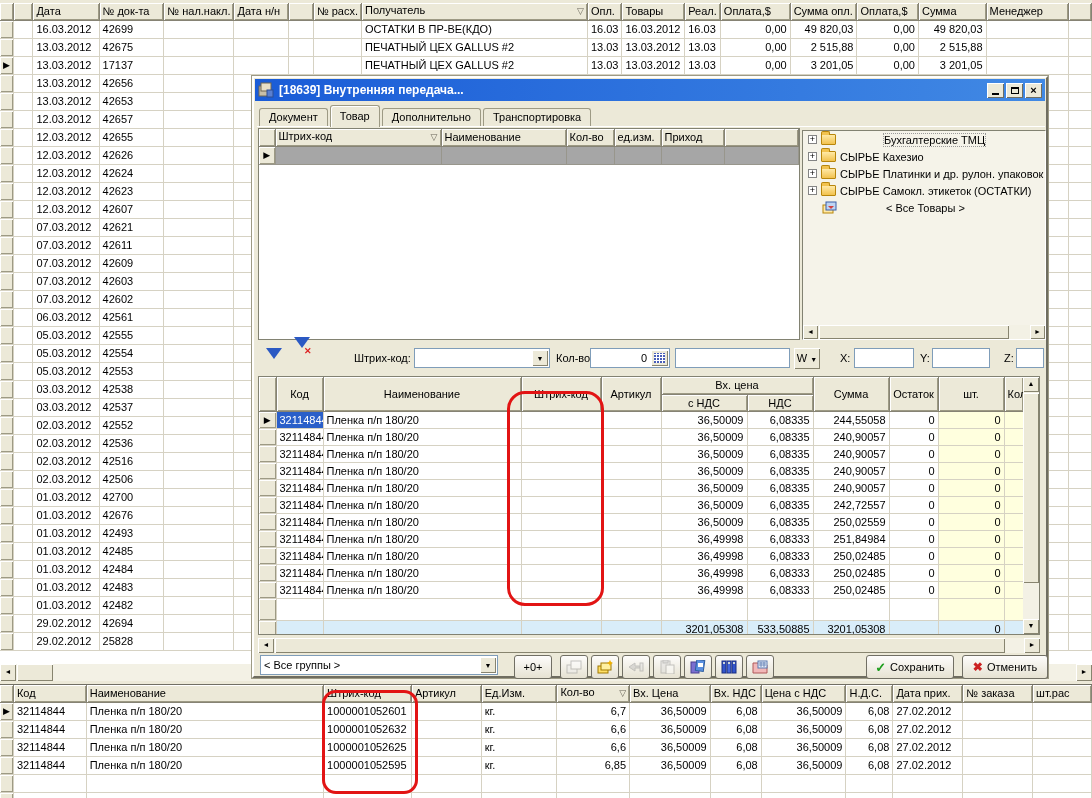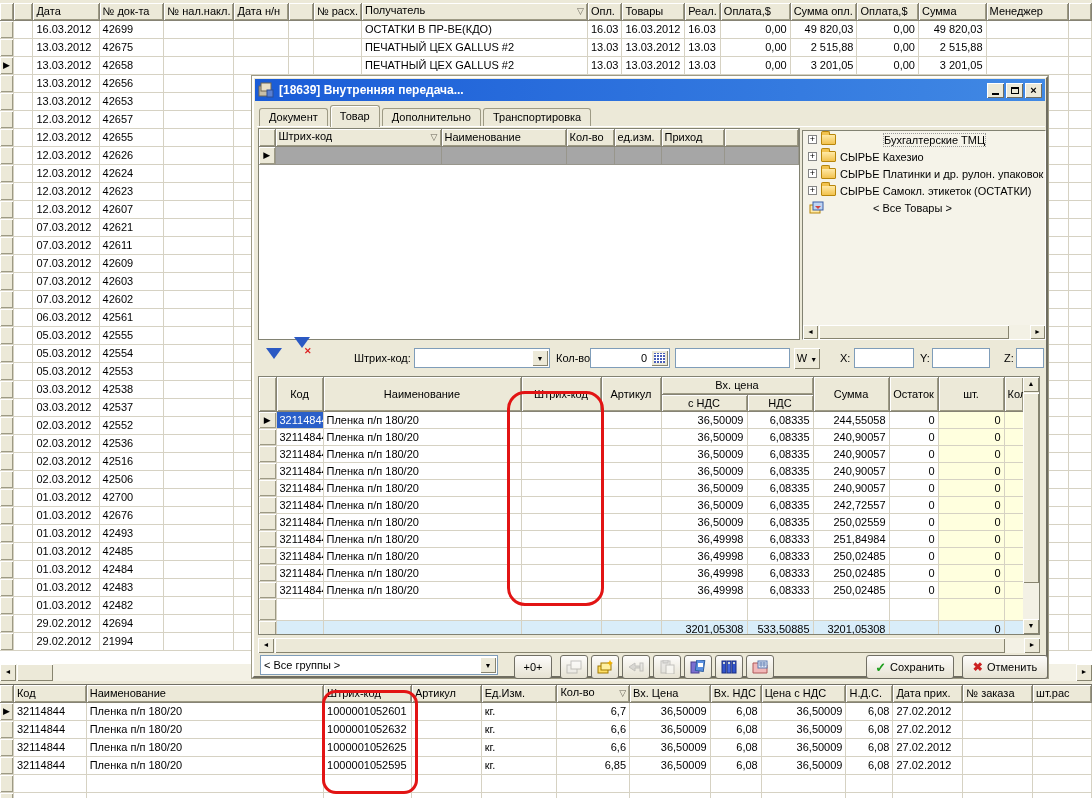--- a/index.html
+++ b/index.html
@@ -230,21 +230,21 @@
           <td class="num">0,00</td>
           <td class="num">2 515,88</td>
           <td></td>
           <td></td>
         </tr>
 
         <tr>
           <td class="ind-cell"><span class="sel-arrow">▶</span></td>
           <td></td>
           <td>13.03.2012</td>
-          <td>42658</td>
+          <td>17137</td>
           <td></td>
           <td></td>
           <td></td>
           <td></td>
           <td>ПЕЧАТНЫЙ ЦЕХ GALLUS #2</td>
           <td>13.03</td>
           <td>13.03.2012</td>
           <td>13.03</td>
           <td class="num">0,00</td>
           <td class="num">3 201,05</td>
@@ -902,21 +902,21 @@
           <td class="num"></td>
           <td class="num"></td>
           <td></td>
           <td></td>
         </tr>
 
         <tr>
           <td class="ind-cell"><span class="sel-arrow"></span></td>
           <td></td>
           <td>29.02.2012</td>
-          <td>21994</td>
+          <td>25828</td>
           <td></td>
           <td></td>
           <td></td>
           <td></td>
           <td></td>
           <td></td>
           <td></td>
           <td></td>
           <td class="num"></td>
           <td class="num"></td>
@@ -1021,21 +1021,21 @@
           <span class="folder"></span>
           <span class="tree-label">СЫРЬЕ Платинки и др. рулон. упаковок</span>
         </div>
 
         <div class="tree-item">
           <span class="plusbox">+</span>
           <span class="folder"></span>
           <span class="tree-label">СЫРЬЕ Самокл. этикеток (ОСТАТКИ)</span>
         </div>
       </div>
-    <div class="tree-item" style="padding-left:6px;gap:48px;">
+    <div class="tree-item" style="padding-left:19px;gap:48px;">
       <svg width="16" height="13" viewBox="0 0 16 13">
         <rect x="1" y="4" width="10" height="8" fill="#FFE9A6" stroke="#B8860B"></rect>
         <rect x="4" y="1" width="10" height="8" fill="#BFD4F2" stroke="#3A5FA8"></rect>
         <path d="M6 5 L12 5 L9 8 Z" fill="#D04040"></path>
       </svg>
       <span>&lt; Все Товары &gt;</span>
     </div>
     <div class="tree-hscroll sb">
       <div class="sb-btn" style="left:0;top:0;width:15px;height:14px;line-height:13px;">◄</div>
       <div class="sb-thumb" style="left:16px;top:0;width:190px;height:14px;"></div>

